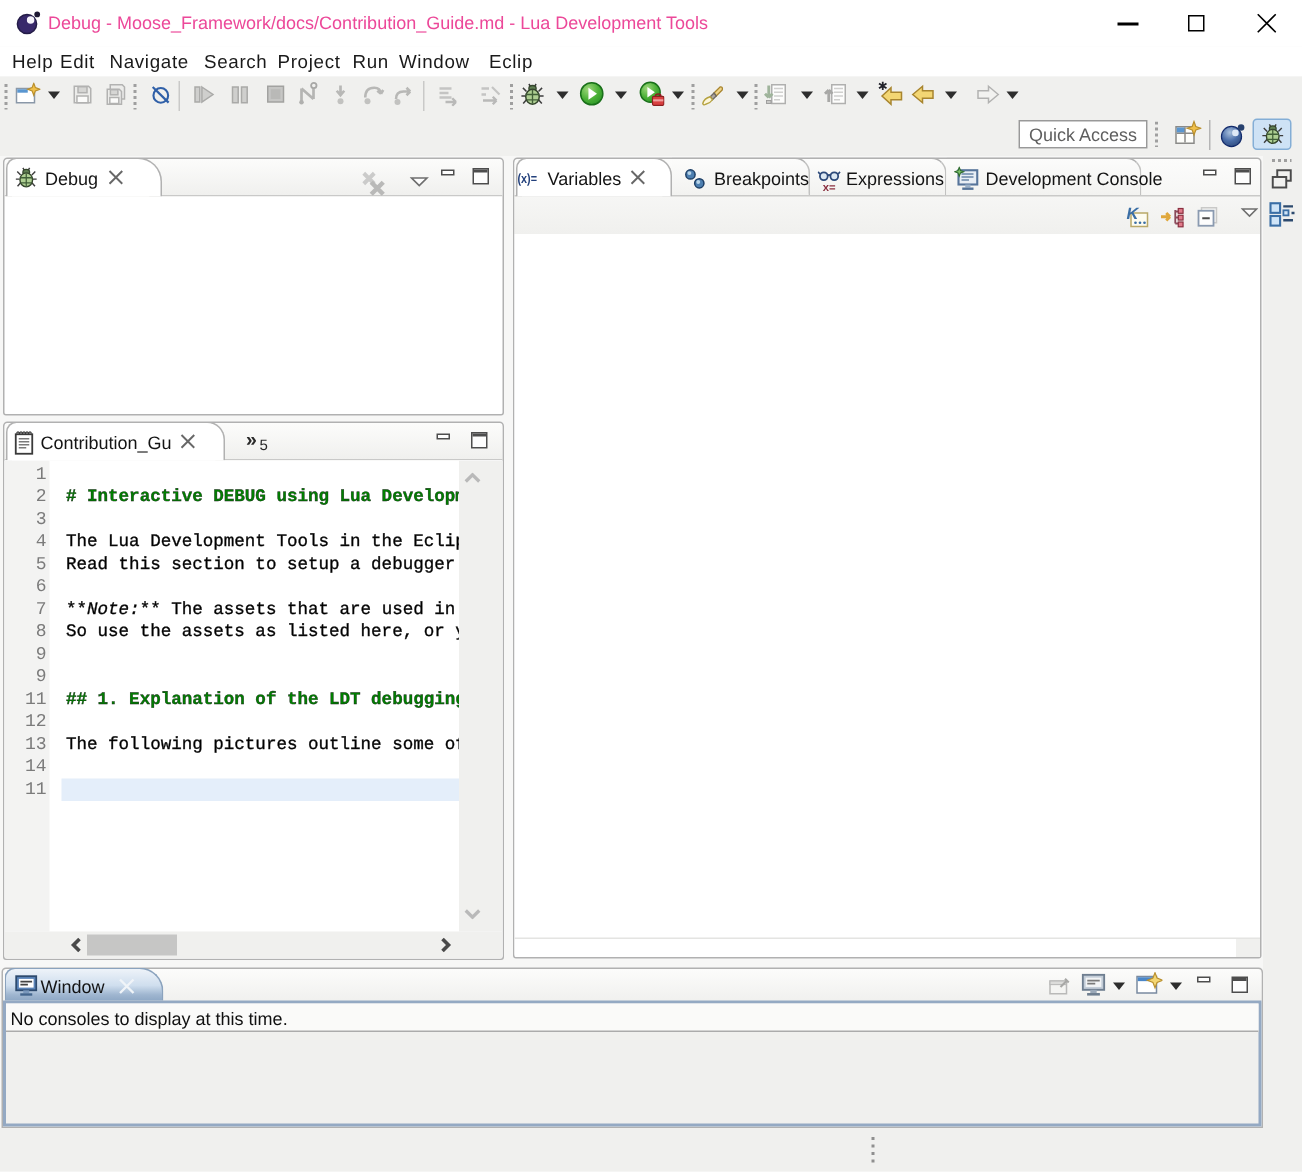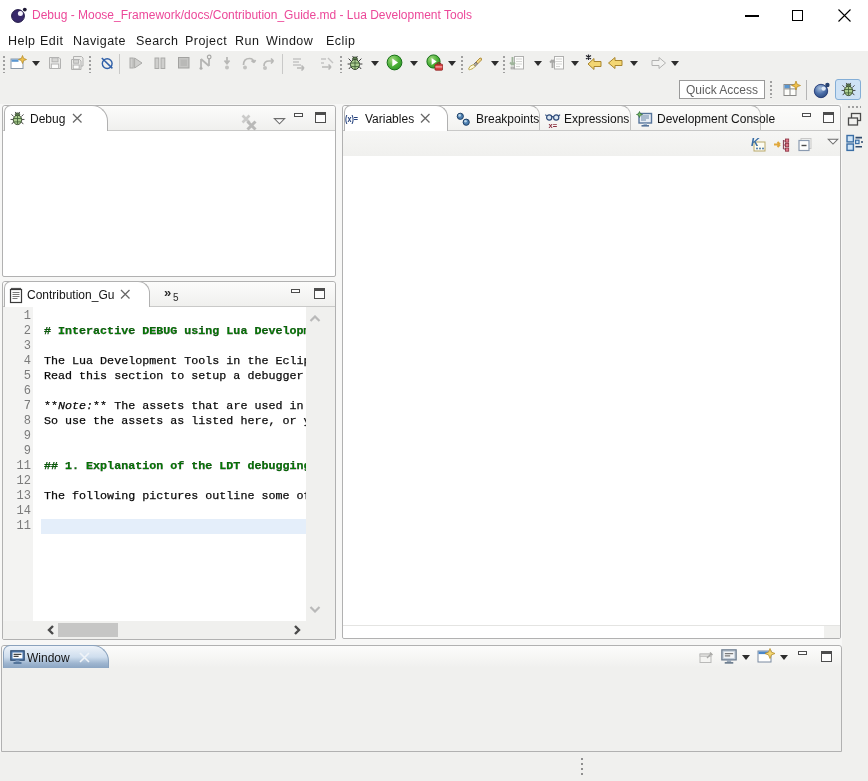--- a/index.html
+++ b/index.html
@@ -472,19 +472,23 @@
   </svg>
   <div class="dd" style="left:740px;top:9px"></div>
   <svg class="abs" style="left:755px;top:2px" width="18" height="17" viewBox="0 0 18 17">
     <rect x="1" y="3" width="13" height="11" fill="#ffffff" stroke="#7a8aa0" stroke-width="1"></rect>
     <rect x="1.5" y="3.5" width="12" height="2.6" fill="#4a86c8"></rect>
     <path d="M13 6 L14.4 9.6 L18 11 L14.4 12.4 L13 16 L11.6 12.4 L8 11 L11.6 9.6 Z" fill="#f3d673" stroke="#b98f2d" stroke-width="0.8" transform="translate(0,-5.5)"></path>
   </svg>
   <div class="dd" style="left:778px;top:9px"></div>
   <div class="vmin" style="left:796px;top:5px"></div>
   <div class="vmax" style="left:819px;top:5px"></div>
+  <div id="consbox" style="left:0px;top:21px;width:839px;height:84px;">
+    <div class="abs" style="left:0;top:0;width:100%;height:19px;background:#fafaf9;border-bottom:1px solid #ababab"></div>
+    <div class="abs" style="left:3px;top:3px;font-size:12px;color:#111">No consoles to display at this time.</div>
+  </div>
 </div>
 <div id="sgrip">
     <div class="abs" style="left:581px;top:758px;width:2px;height:2px;background:#8f8f8f"></div>
     <div class="abs" style="left:581px;top:763px;width:2px;height:2px;background:#8f8f8f"></div>
     <div class="abs" style="left:581px;top:768px;width:2px;height:2px;background:#8f8f8f"></div>
     <div class="abs" style="left:581px;top:773px;width:2px;height:2px;background:#8f8f8f"></div>
   </div>
 
 </body></html>

